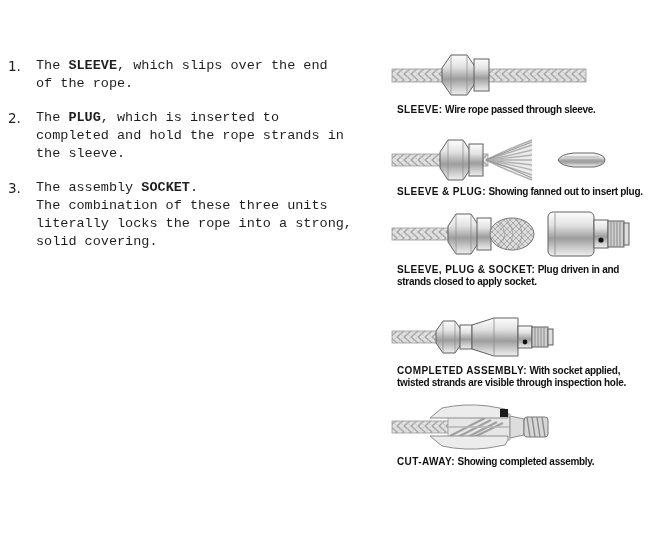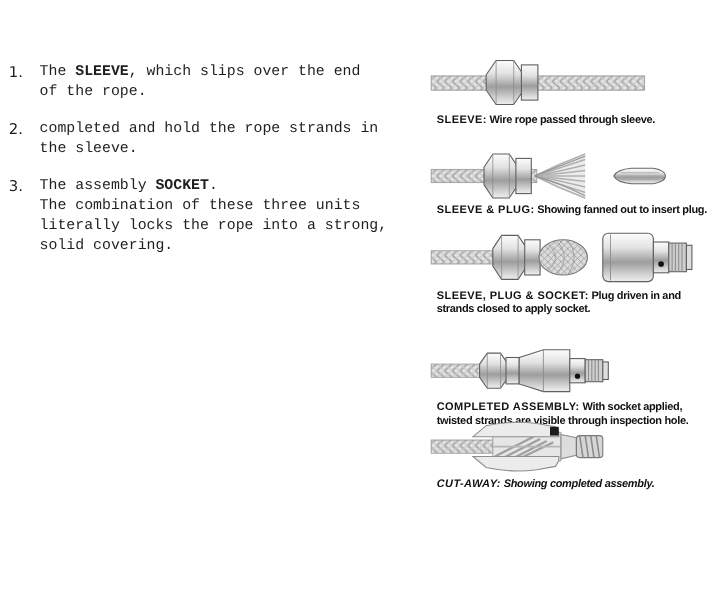--- a/index.html
+++ b/index.html
@@ -50,40 +50,41 @@
     line-height: 11.5px;
     font-weight: bold;
     color: #111111;
     letter-spacing: -0.3px;
   }
   .cap .term { letter-spacing: 0.4px; }
   .fig-1 { top: 50px; }
   .fig-2 { top: 136px; }
   .fig-3 { top: 208px; }
   .fig-4 { top: 313px; }
-  .fig-5 { top: 381px; font-style: italic; }
+  .fig-5 { top: 402px; }
 </style>
 </head>
 <body>
 
 <div class="page">
 
   <div class="steps">
 
     <div class="step">
       <span class="num">1.</span>
       <div class="step-text">
         <div class="line"><span>The </span><b>SLEEVE</b><span>, which slips over the end</span></div>
         <div class="line">of the rope.</div>
       </div>
     </div>
 
     <div class="step">
       <span class="num">2.</span>
       <div class="step-text">
+        <div class="line"><span>The </span><b>PLUG</b><span>, which is inserted to</span></div>
         <div class="line">completed and hold the rope strands in</div>
         <div class="line">the sleeve.</div>
       </div>
     </div>
 
     <div class="step">
       <span class="num">3.</span>
       <div class="step-text">
         <div class="line"><span>The assembly </span><b>SOCKET</b><span>.</span></div>
         <div class="line">The combination of these three units</div>

